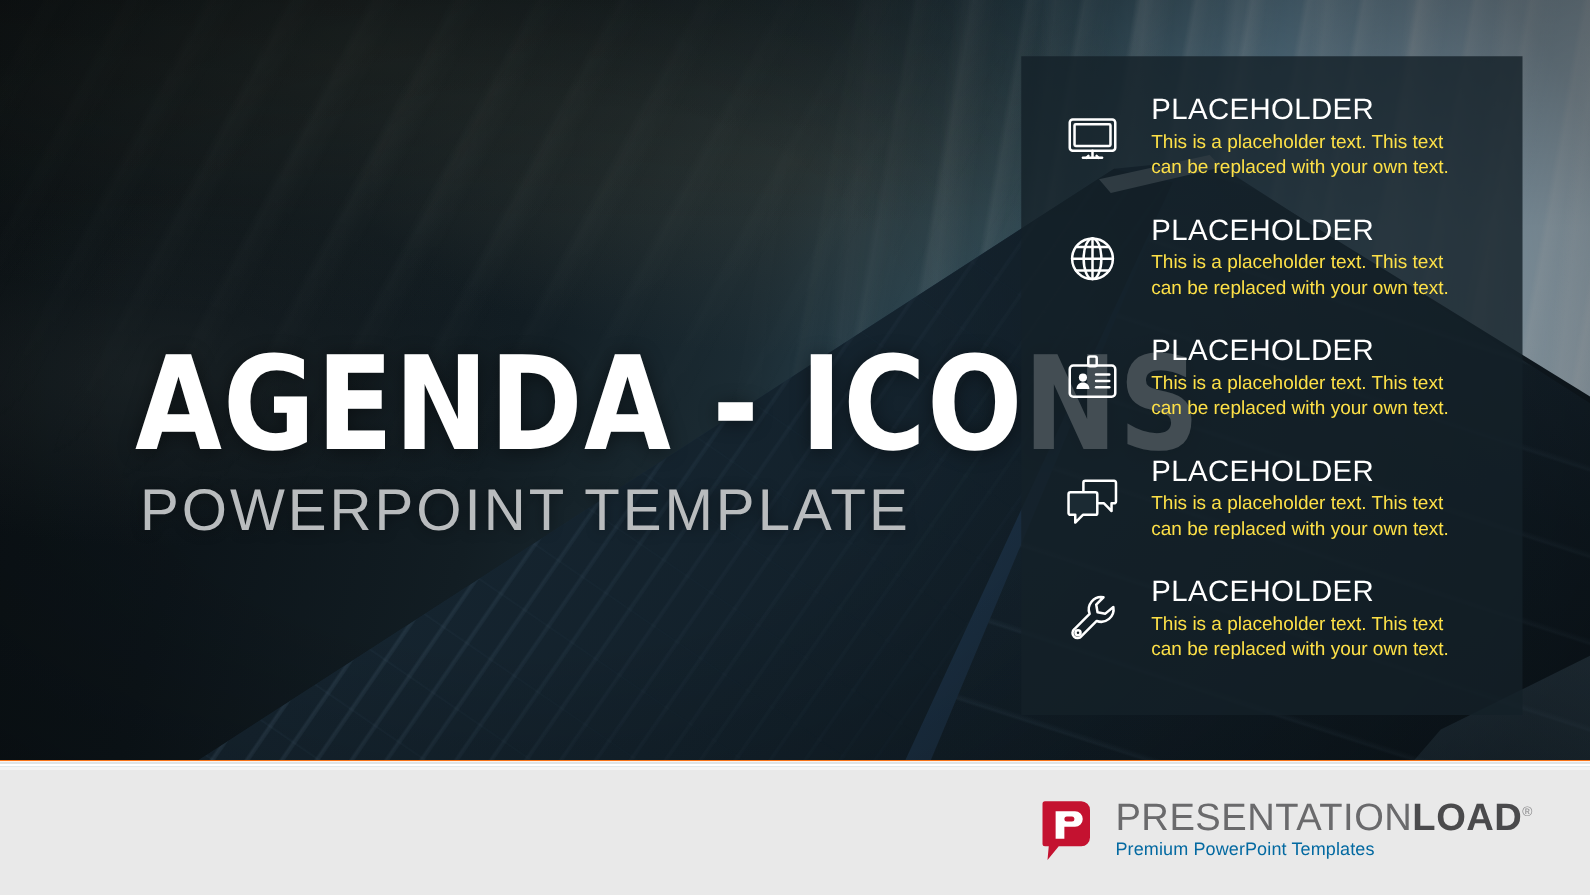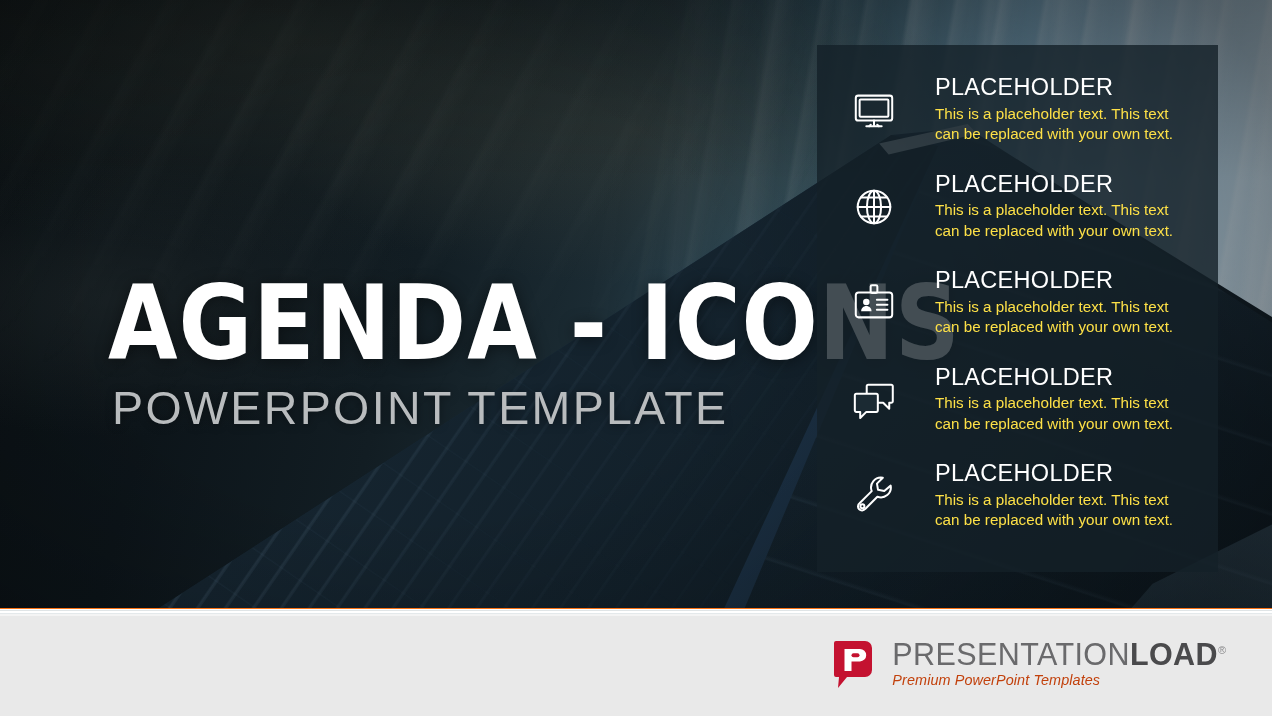--- a/index.html
+++ b/index.html
@@ -250,21 +250,20 @@
   }
   .item-icon svg {
     width: 46px;
     height: 46px;
     display: block;
   }
   .item-text {
     flex: 1 1 auto;
     padding-top: 0px;
     min-width: 0;
-    margin-left: 14px;
   }
   .item-title {
     margin: 0;
     font-family: "Liberation Sans", sans-serif;
     font-weight: 400;
     font-size: 23.5px;
     line-height: 1.05;
     letter-spacing: 0.3px;
     color: #ffffff;
   }
@@ -335,23 +334,22 @@
     color: #8a8a8c;
     letter-spacing: 0;
   }
   .logo-tagline {
     margin-top: 3px;
     font-family: "Liberation Sans", sans-serif;
     font-weight: 300;
     font-size: 14.4px;
     line-height: 1;
     letter-spacing: 0.1px;
-    color: #c2410c;
+    color: #0369a1;
     white-space: nowrap;
-    font-style: italic;
   }
 </style>
 </head>
 <body>
 
 <div class="slide">
 
   <div class="photo">
     <div class="sky"></div>
     <div class="clouds"></div>

